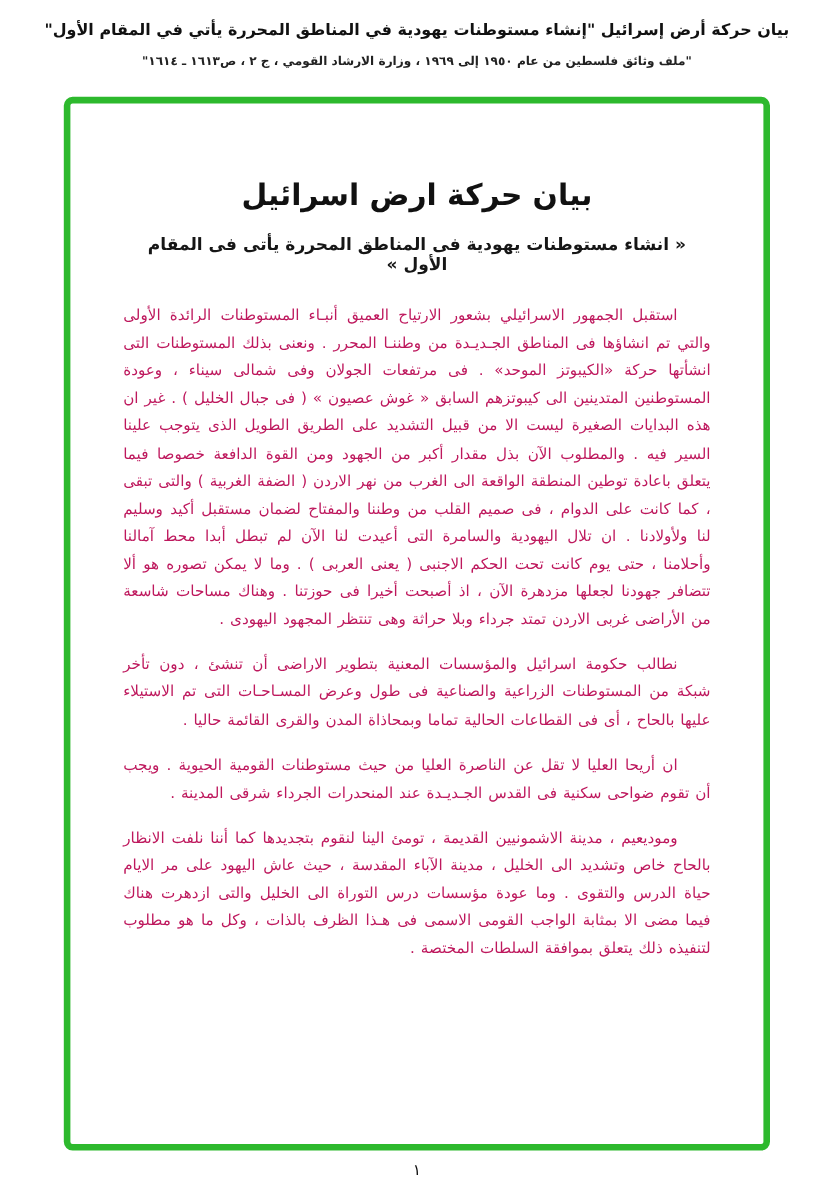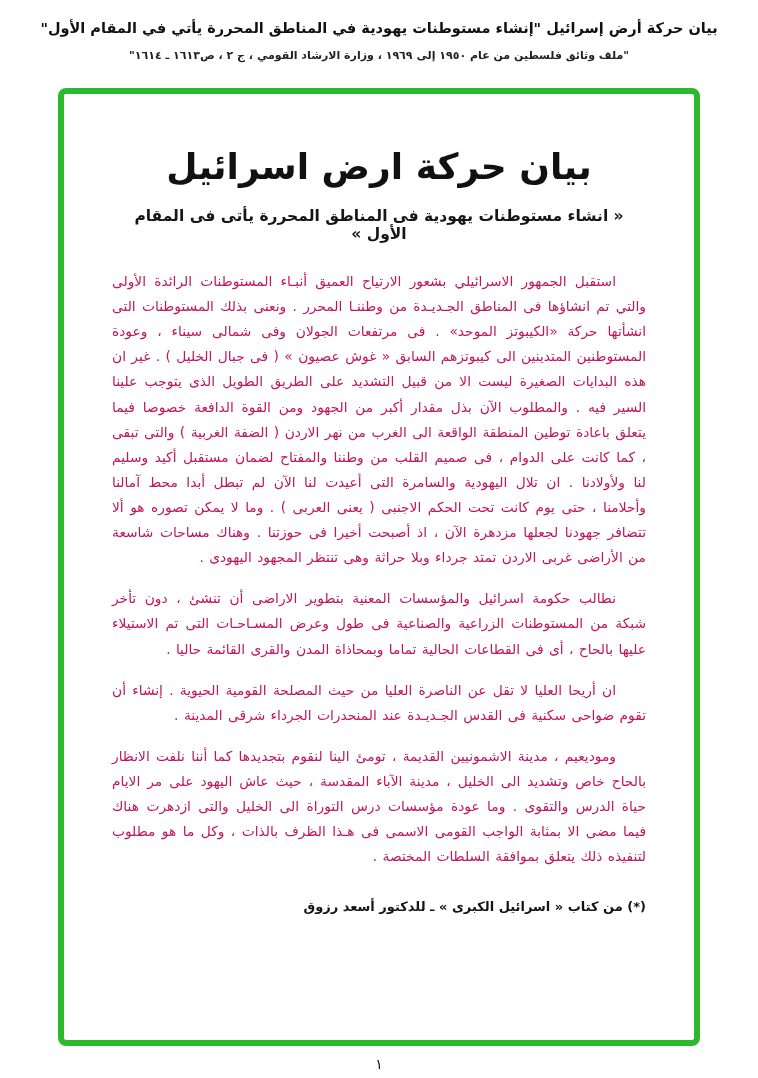--- a/index.html
+++ b/index.html
@@ -50,23 +50,24 @@
     width: 642px;
     height: 958px;
     border: 6px solid #2db92d; 
     border-radius: 8px;
     background: #ffffff;
     padding: 52px 48px 0 48px;
   }
 
   .doc-title {
     text-align: center;
-    font-size: 36px;
+    font-size: 27px;
     font-weight: bold;
     color: #111111;
+    margin-top: 16px;
     letter-spacing: 0.5px;
   }
 
   .doc-subtitle {
     text-align: center;
     font-size: 15.5px;
     font-weight: bold;
     color: #161616;
     margin-top: 20px;
   }
@@ -124,23 +125,22 @@
   <div class="green-frame" style="border-color: rgb(45, 185, 45);">
 
     <h1 class="doc-title">بيان حركة ارض اسرائيل</h1>
 
     <div class="doc-subtitle">« انشاء مستوطنات يهودية فى المناطق المحررة يأتى فى المقام الأول »</div>
 
 
     <div class="doc-body">
       <p class="body-par">استقبل الجمهور الاسرائيلي بشعور الارتياح العميق أنبـاء المستوطنات الرائدة الأولى والتي تم انشاؤها فى المناطق الجـديـدة من وطننـا المحرر . ونعنى بذلك المستوطنات التى انشأتها حركة «الكيبوتز الموحد» . فى مرتفعات الجولان وفى شمالى سيناء ، وعودة المستوطنين المتدينين الى كيبوتزهم السابق « غوش عصيون » ( فى جبال الخليل ) . غير ان هذه البدايات الصغيرة ليست الا من قبيل التشديد على الطريق الطويل الذى يتوجب علينا السير فيه . والمطلوب الآن بذل مقدار أكبر من الجهود ومن القوة الدافعة خصوصا فيما يتعلق باعادة توطين المنطقة الواقعة الى الغرب من نهر الاردن ( الضفة الغربية ) والتى تبقى ، كما كانت على الدوام ، فى صميم القلب من وطننا والمفتاح لضمان مستقبل أكيد وسليم لنا ولأولادنا . ان تلال اليهودية والسامرة التى أعيدت لنا الآن لم تبطل أبدا محط آمالنا وأحلامنا ، حتى يوم كانت تحت الحكم الاجنبى ( يعنى العربى ) . وما لا يمكن تصوره هو ألا تتضافر جهودنا لجعلها مزدهرة الآن ، اذ أصبحت أخيرا فى حوزتنا . وهناك مساحات شاسعة من الأراضى غربى الاردن تمتد جرداء وبلا حراثة وهى تنتظر المجهود اليهودى .</p>
       <p class="body-par">نطالب حكومة اسرائيل والمؤسسات المعنية بتطوير الاراضى أن تنشئ ، دون تأخر شبكة من المستوطنات الزراعية والصناعية فى طول وعرض المسـاحـات التى تم الاستيلاء عليها بالحاح ، أى فى القطاعات الحالية تماما وبمحاذاة المدن والقرى القائمة حاليا .</p>
-      <p class="body-par">ان أريحا العليا لا تقل عن الناصرة العليا من حيث المصلحة القومية الحيوية . إنشاء أن تقوم ضواحى سكنية فى القدس الجـديـدة عند المنحدرات الجرداء شرقى المدينة .</p>
+      <p class="body-par">ان أريحا العليا لا تقل عن الناصرة العليا من حيث مستوطنات القومية الحيوية . ويجب أن تقوم ضواحى سكنية فى القدس الجـديـدة عند المنحدرات الجرداء شرقى المدينة .</p>
       <p class="body-par">وموديعيم ، مدينة الاشمونيين القديمة ، تومئ الينا لنقوم بتجديدها كما أننا نلفت الانظار بالحاح خاص وتشديد الى الخليل ، مدينة الآباء المقدسة ، حيث عاش اليهود على مر الايام حياة الدرس والتقوى . وما عودة مؤسسات درس التوراة الى الخليل والتى ازدهرت هناك فيما مضى الا بمثابة الواجب القومى الاسمى فى هـذا الظرف بالذات ، وكل ما هو مطلوب لتنفيذه ذلك يتعلق بموافقة السلطات المختصة .</p>
     </div>
 
-    <div class="footnote">(*) من كتاب « اسرائيل الكبرى » ـ للدكتور أسعد رزوق</div>
 
   </div>
 
   <div class="page-number">١</div>
 
 </div>
 
 </body></html>

